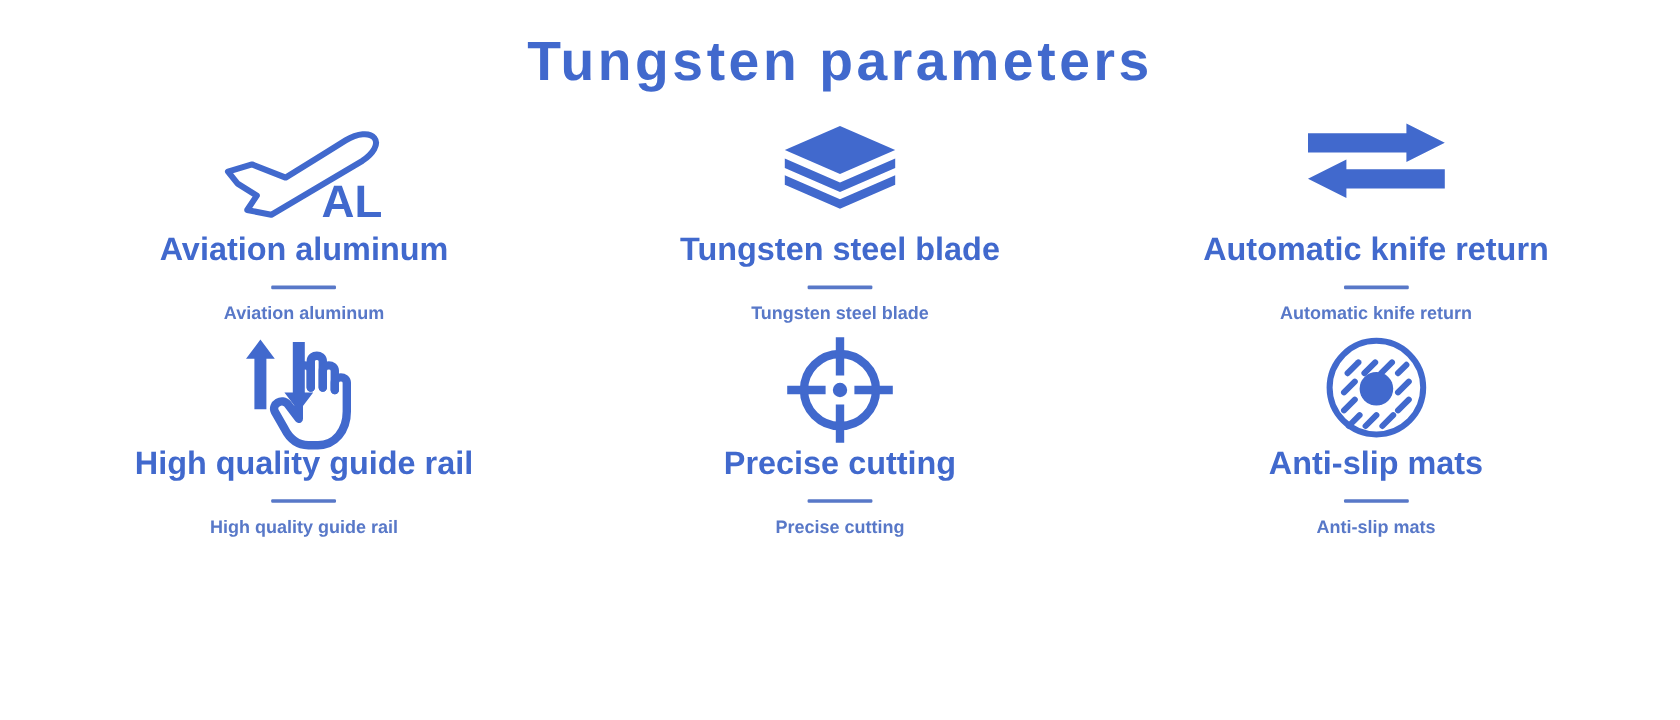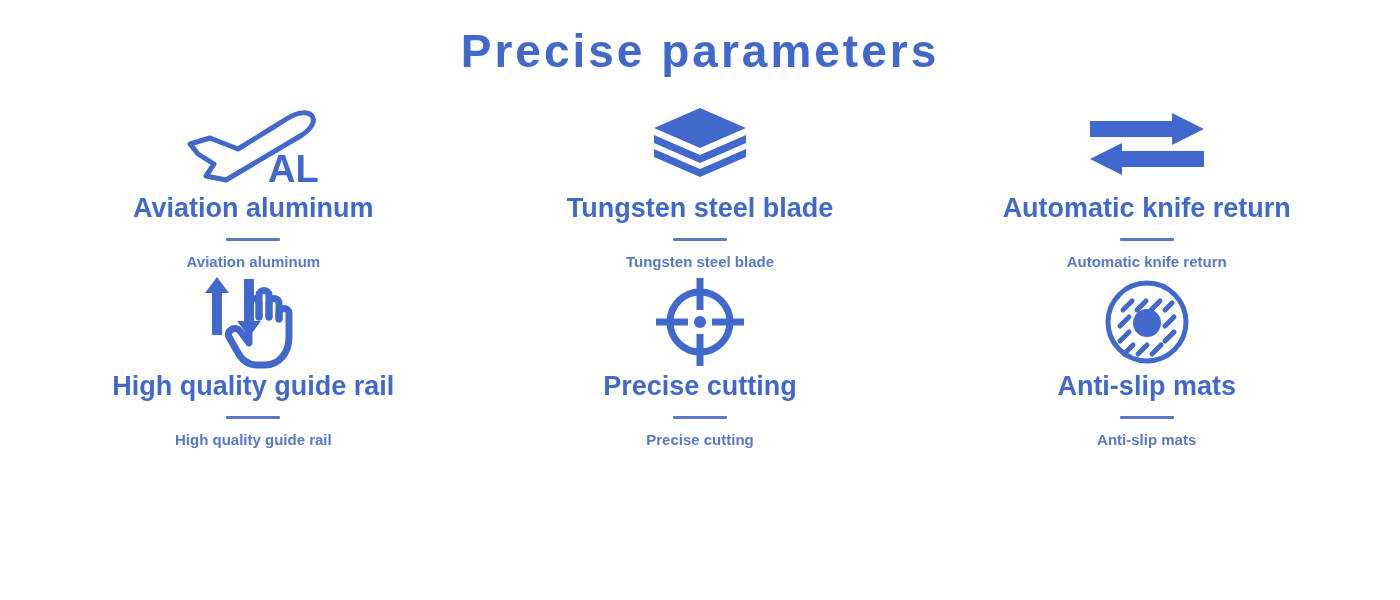--- a/index.html
+++ b/index.html
@@ -44,21 +44,21 @@
     display: flex;
     flex-direction: column;
     align-items: center;
     justify-content: flex-start;
     padding: 8px 10px 0 10px;
     box-sizing: border-box;
   }
   .feature-icon {
     height: 86px;
     display: flex;
-    align-items: center;
+    align-items: flex-start;
     justify-content: center;
     margin-bottom: 6px;
   }
   .feature-title {
     font-size: 27px;
     font-weight: bold;
     color: #4169cd;
     text-align: center;
     line-height: 1.15;
     white-space: nowrap;
@@ -80,21 +80,21 @@
   }
   .icon-svg {
     display: block;
   }
 </style>
 </head>
 <body>
 
 <div class="page">
 
-  <h1 class="page-title">Precise parameters</h1>
+  <h1 class="page-title">Tungsten parameters</h1>
 
   <div class="feature-grid">
 
     <div class="feature-card">
       <div class="feature-icon">
         <svg class="icon-svg" width="146" height="84" viewBox="0 0 146 84" aria-hidden="true">
           <g fill="none" stroke="#4169cd" stroke-width="5" stroke-linejoin="round" stroke-linecap="round">
             <path d="M18 52 L10 42 L30 36 L58 47 L92 26 L108 16 C118 10 128 9 132 14 C136 19 131 27 122 33 L46 78 L26 74 L34 62 Z"></path>
           </g>
           <text x="88" y="80" font-family="'Liberation Sans', sans-serif" font-size="38" font-weight="bold" fill="#4169cd">AL</text>

